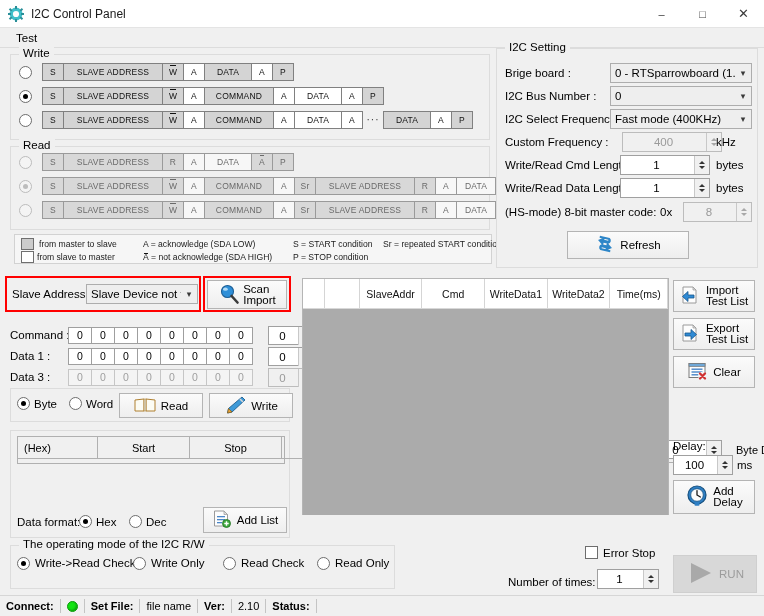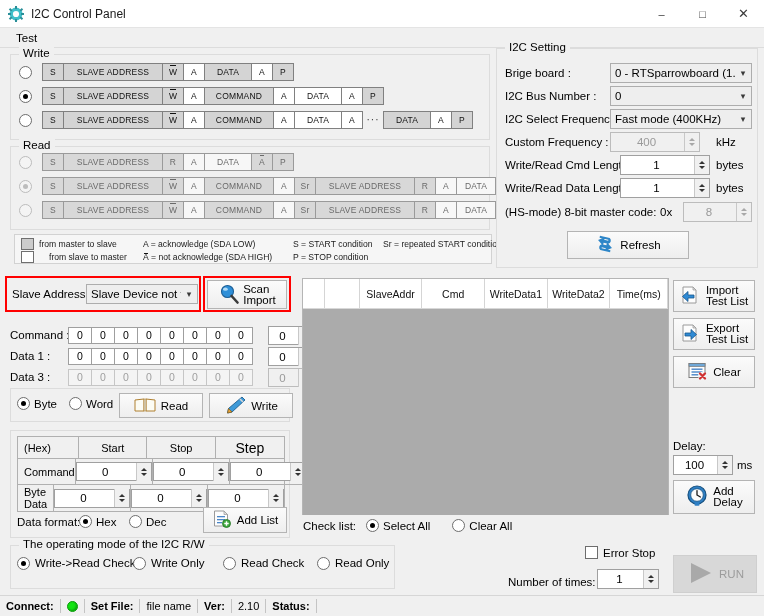--- a/index.html
+++ b/index.html
@@ -249,21 +249,21 @@
           </span>
         </div>
       </div>
   </div>
 
   <div class="legbox" style="left:14px; top:234px; width:478px; height:30px;">
     <div style="position:absolute; left:6px; top:3px; display:flex; align-items:center; gap:5px;">
       <span class="sw gray"></span>
       <span class="legtxt">from master to slave</span>
     </div>
-    <div style="position:absolute; left:6px; top:16px; display:flex; align-items:center; gap:15px;">
+    <div style="position:absolute; left:6px; top:16px; display:flex; align-items:center; gap:3px;">
       <span class="sw white"></span>
       <span class="legtxt">from slave to master</span>
     </div>
     <div class="legtxt" style="position:absolute; left:128px; top:4px;">A = acknowledge (SDA LOW)</div>
     <div class="legtxt" style="position:absolute; left:128px; top:17px;">
       <span class="ovl" style="display:inline-block;">A</span><span> = not acknowledge (SDA HIGH)</span>
     </div>
     <div class="legtxt" style="position:absolute; left:278px; top:4px;">S = START condition</div>
     <div class="legtxt" style="position:absolute; left:278px; top:17px;">P = STOP condition</div>
     <div class="legtxt" style="position:absolute; left:368px; top:4px;">Sr = repeated START condition</div>
@@ -284,21 +284,21 @@
       <span class="chev">▾</span>
     </div>
 
     <span class="lbl" style="position:absolute; left:8px; top:64px;">I2C Select Frequency :</span>
     <div class="combo" style="position:absolute; left:113px; top:60px; width:142px;">
       <span class="cv">Fast  mode (400KHz)</span>
       <span class="chev">▾</span>
     </div>
 
     <span class="lbl" style="position:absolute; left:8px; top:87px;">Custom Frequency :</span>
-    <div class="spin dis" style="position:absolute; left:113px; top:83px; width:90px;">
+    <div class="spin dis" style="position:absolute; left:125px; top:83px; width:100px;">
       <span class="sv">400</span>
       <span class="ar">
           <i class="u"></i>
           <i class="d"></i>
         </span>
     </div>
     <span class="lbl" style="position:absolute; left:219px; top:87px;">kHz</span>
 
     <span class="lbl" style="position:absolute; left:8px; top:110px;">Write/Read Cmd Length :</span>
     <div class="spin" style="position:absolute; left:123px; top:106px; width:90px;">
@@ -443,21 +443,21 @@
           <path d="M4.5 12.5 L8 16 L3.5 17 Z" fill="#e8a23a" stroke="#8a5f12" stroke-width=".7"></path>
           <path d="M16 3 L19 6" stroke="#d6d6d6" stroke-width="1.6"></path>
         </svg>
       </span>
       <span>Write</span>
     </div>
   </div>
 
   <div class="grp" style="left:10px; top:430px; width:280px; height:108px;">
     <div id="hex-grid" style="position:absolute; left:6px; top:5px;">
-        <div style="display: flex; flex-direction: column; border: 1px solid rgb(176, 176, 176); width: 268px;">
+        <div style="display: flex; flex-direction: row; border: 1px solid rgb(176, 176, 176); width: 268px;">
           <div style="display: flex; height: 22px;">
             <div style="width: 80px; border-right: 1px solid rgb(176, 176, 176); border-bottom: 1px solid rgb(176, 176, 176); display: flex; align-items: center; padding-left: 6px; font-size: 11px;">(Hex)</div>
             <div style="width: 92px; border-right: 1px solid rgb(176, 176, 176); border-bottom: 1px solid rgb(176, 176, 176); display: flex; align-items: center; justify-content: center; font-size: 11px;">Start</div>
             <div style="width: 92px; border-right: 1px solid rgb(176, 176, 176); border-bottom: 1px solid rgb(176, 176, 176); display: flex; align-items: center; justify-content: center; font-size: 11px;">Stop</div>
             <div style="width: 92px; border-right: none; border-bottom: 1px solid rgb(176, 176, 176); display: flex; align-items: center; justify-content: center; font-size: 14px;">Step</div>
           </div>
           <div style="display: flex; height: 26px;">
             <div style="width: 80px; border-right: 1px solid rgb(176, 176, 176); border-bottom: 1px solid rgb(176, 176, 176); display: flex; align-items: center; padding-left: 6px; font-size: 11px;">Command</div>
             <div style="width: 92px; border-right: 1px solid rgb(176, 176, 176); border-bottom: 1px solid rgb(176, 176, 176); display: flex; align-items: center; justify-content: center;">
               <span class="spin" style="width:76px;height:19px;">
@@ -570,31 +570,20 @@
           <span style="display: block;">Data2</span>
         </div>
         <div class="th" style="width: 58px;">
           <span style="display: block;">Time</span>
           <span style="display: block;">(ms)</span>
         </div>
       </div>
     <div id="test-list-body" style="height:206px; background:#ababab;"></div>
   </div>
 
-  <div style="position:absolute; left:303px; top:519px; display:flex; align-items:center; gap:6px;">
-    <span class="lbl">Check list:</span>
-    <span style="display:flex;align-items:center;gap:4px;margin-left:4px;">
-      <span class="radio on"></span>
-      <span class="lbl">Select All</span>
-    </span>
-    <span style="display:flex;align-items:center;gap:4px;margin-left:16px;">
-      <span class="radio"></span>
-      <span class="lbl">Clear All</span>
-    </span>
-  </div>
 
   <div class="btn" style="position:absolute; left:673px; top:280px; width:82px; height:32px; gap:4px;">
     <span class="ico">
       <svg width="22" height="20" viewBox="0 0 22 20">
         <path d="M3 2 L13 2 L16 5 L16 18 L3 18 Z" fill="#fdfdfd" stroke="#9a9a9a" stroke-width="1"></path>
         <path d="M13 2 L13 5 L16 5 Z" fill="#dddddd" stroke="#9a9a9a" stroke-width=".7"></path>
         <path d="M14 10 L8 10 L8 6.5 L2.5 11.5 L8 16.5 L8 13 L14 13 Z" fill="#2f8ad4" stroke="#18568c" stroke-width=".8"></path>
       </svg>
     </span>
     <span style="display:flex;flex-direction:column;line-height:11px;text-align:left;">

